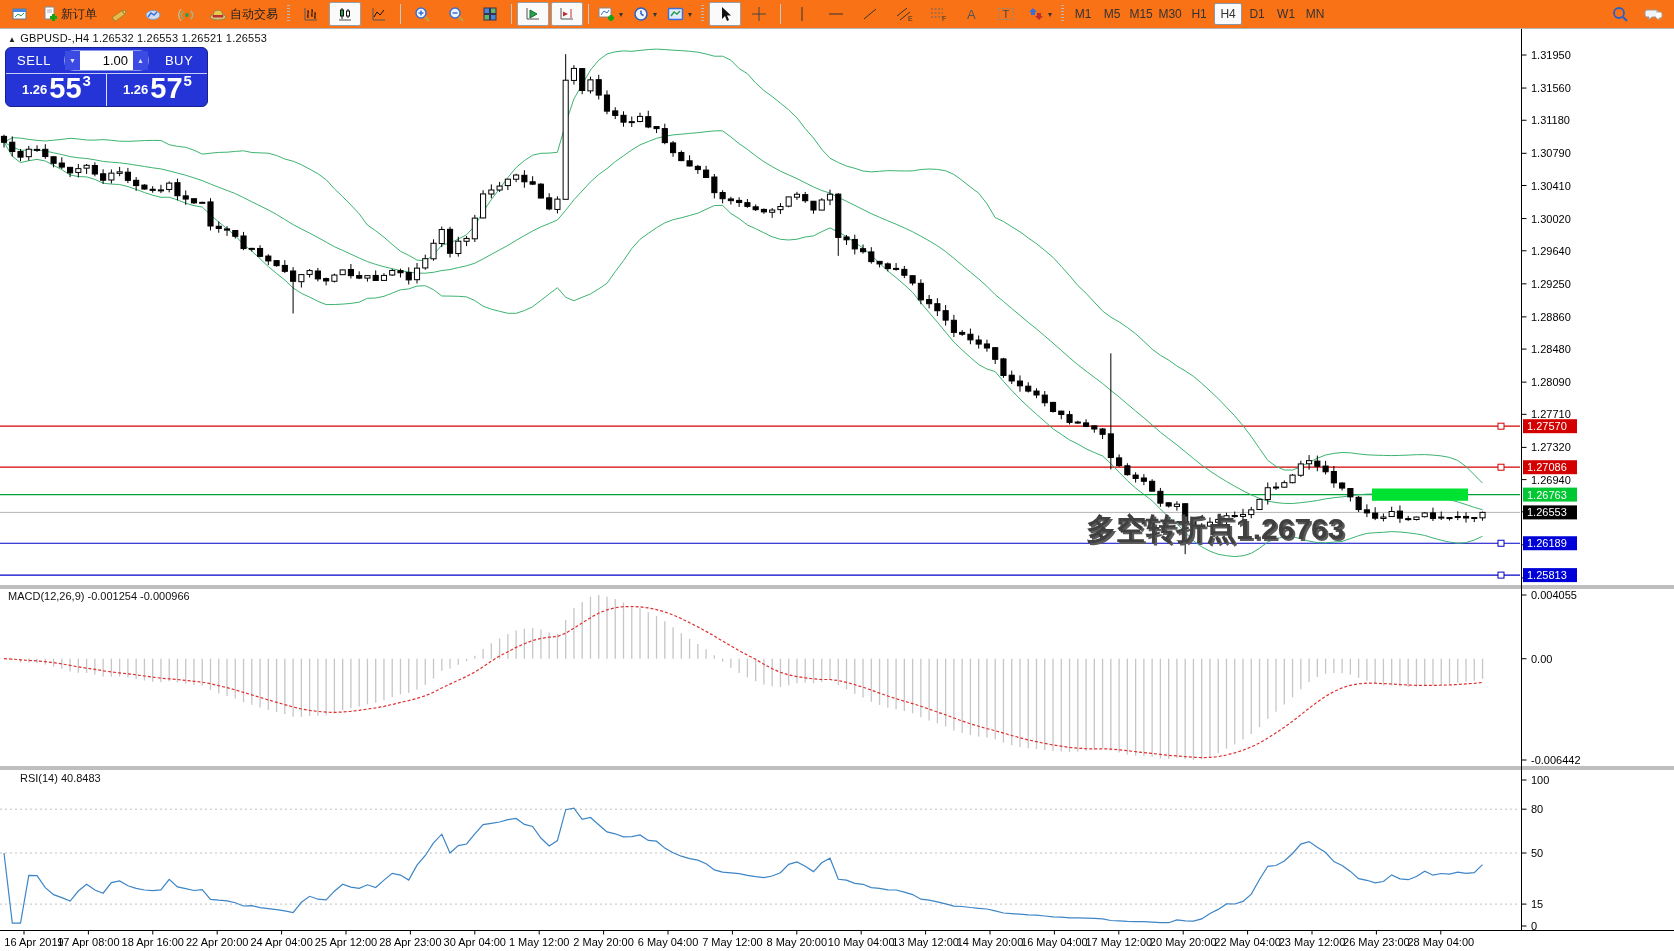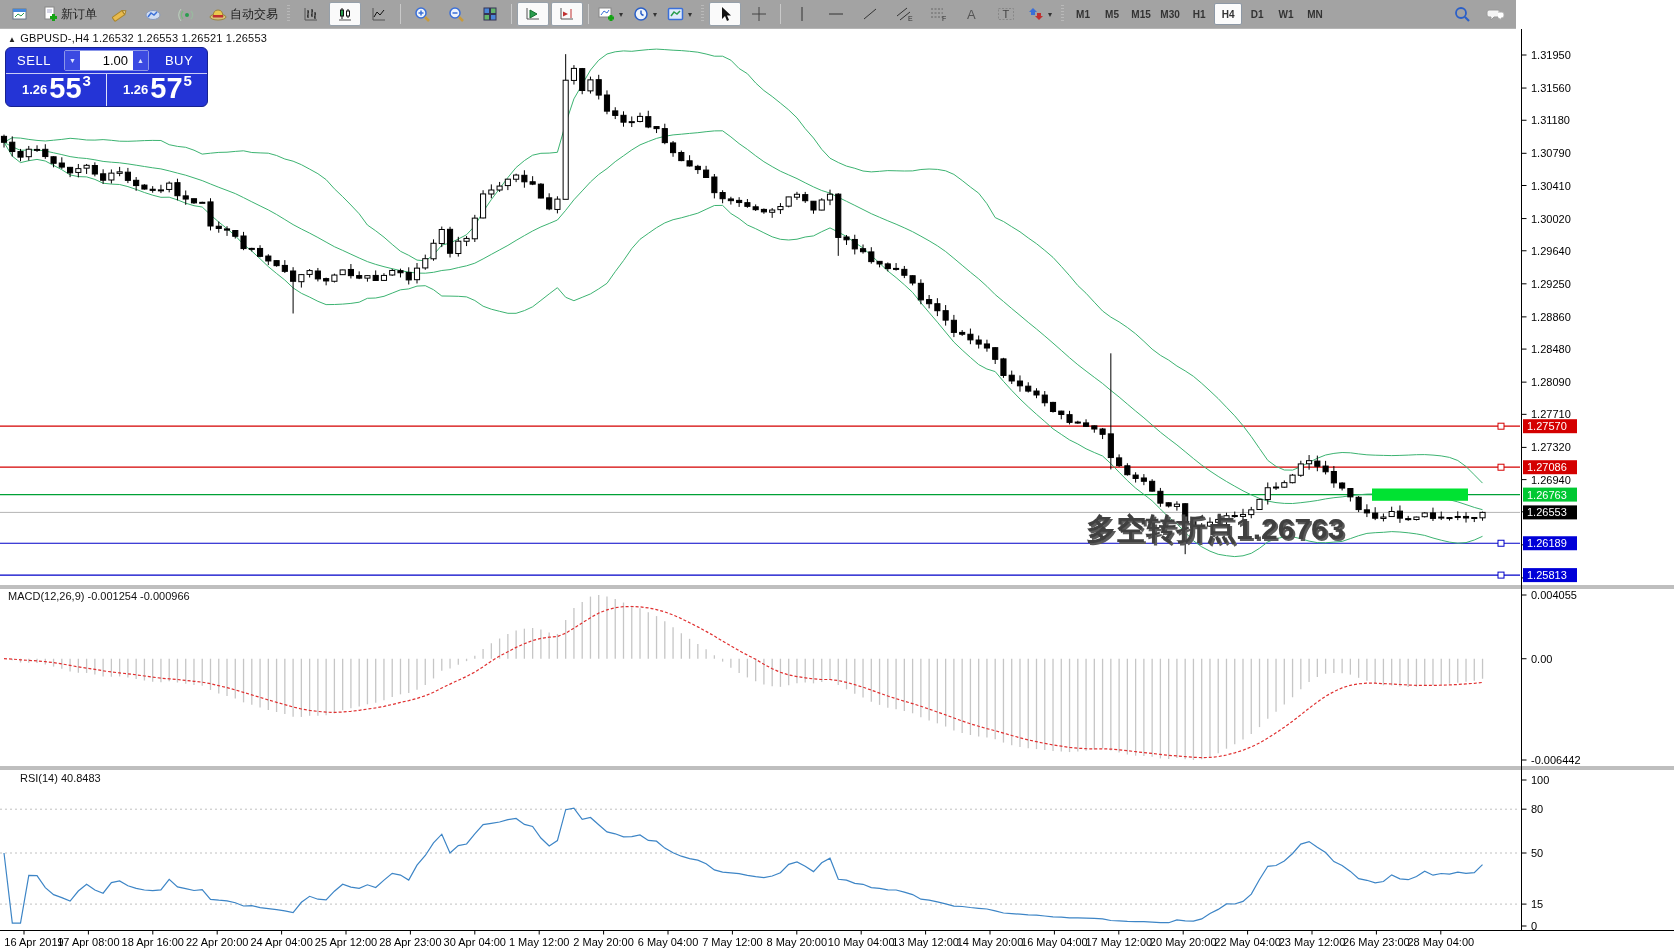--- a/index.html
+++ b/index.html
@@ -1,42 +1,42 @@
 <!DOCTYPE html>
 <html><head>
 <meta charset="utf-8">
 <style>
   html,body{margin:0;padding:0;background:#fff;width:1674px;height:951px;overflow:hidden;
     font-family:"Liberation Sans","DejaVu Sans",sans-serif;}
   
-  #toolbar{position:absolute;left:0;top:0;width:1516px;height:29px;background:#a3a3a3;
+  #toolbar{position:absolute;left:0;top:0;width:1674px;height:29px;background:#f97316;
     border-bottom:1px solid #b5b5b5;display:flex;align-items:center;padding:0 4px;box-sizing:border-box;gap:2px;justify-content:flex-end;}
   .tbtn{height:22px;min-width:24px;display:flex;align-items:center;justify-content:center;gap:3px;
     border:1px solid transparent;border-radius:2px;padding:0 3px;font-size:12px;color:#222;cursor:default;}
   .tbtn.pressed{background:#fafafa;border:1px solid #96a0aa;}
   .tbtn .cap{font-size:8px;color:#333;margin-left:1px;}
   .tsep{width:1px;height:20px;background:#c9c9c9;margin:0 3px;}
   .tgrip{width:3px;height:18px;margin:0 3px;background:repeating-linear-gradient(to bottom,#b9b9b9 0 1px,transparent 1px 3px);}
   .tf{height:20px;min-width:26px;display:flex;align-items:center;justify-content:center;
-    font-size:10px;color:#333;border:1px solid transparent;border-radius:2px;font-weight:bold;}
+    font-size:12px;color:#333;border:1px solid transparent;border-radius:2px;}
   .tf.active{border:1px solid #8d98a5;background:#fbfbfb;}
   .spacer{flex:1;}
   
   #chart-wrap{position:absolute;left:0;top:29px;width:1674px;height:922px;background:#fff;}
   #symbol-header{position:absolute;left:8px;top:3px;font-size:11px;font-weight:400;color:#111;letter-spacing:.2px;text-align:right;}
   #symbol-header .tri{font-size:8px;margin-right:4px;color:#222;}
   #macd-label{position:absolute;left:8px;top:561px;font-size:11px;color:#111;text-align:center;}
   #rsi-label{position:absolute;left:8px;top:743px;font-size:11px;color:#111;margin-left:12px;}
   #annotation{position:absolute;font-size:30px;font-weight:bold;white-space:nowrap;}
   
   #trade-panel{position:absolute;left:5px;top:18px;width:201px;height:58px;background:#2434d6;
     border:1px solid #17228f;border-radius:6px;color:#fff;overflow:hidden;}
   #tp-row1{display:flex;align-items:center;height:25px;border-bottom:1px solid rgba(255,255,255,.75);justify-content:flex-end;}
   .tp-side{width:56px;text-align:center;font-size:13px;letter-spacing:.5px;}
-  #tp-vol{flex:1;height:19px;display:flex;border:1px solid #8b97e8;background:#be185d;border-radius:2px;margin:0 2px;}
+  #tp-vol{flex:1;height:19px;display:flex;border:1px solid #8b97e8;background:#be185d;border-radius:10px;margin:0 2px;}
   .tp-arrow{width:15px;background:#3b4ae2;color:#dfe5ff;font-size:7px;display:flex;align-items:center;justify-content:center;}
   #tp-vol-value{flex:1;background:#fff;color:#000;font-size:13px;text-align:right;padding:2px 5px 0 0;}
   #tp-row2{display:flex;height:32px;}
   .tp-price{flex:1;display:flex;align-items:flex-end;justify-content:center;padding-bottom:5px;}
   .tp-price.left{border-right:1px solid rgba(255,255,255,.85);}
   .tp-small{font-size:13px;font-weight:bold;margin:0 2px 4px 0;}
   .tp-big{font-size:29px;font-weight:600;line-height:26px;}
   .tp-sup{font-size:15px;font-weight:600;position:relative;top:-12px;left:1px;}
   svg text{font-family:"Liberation Sans","DejaVu Sans",sans-serif;}
 </style>

